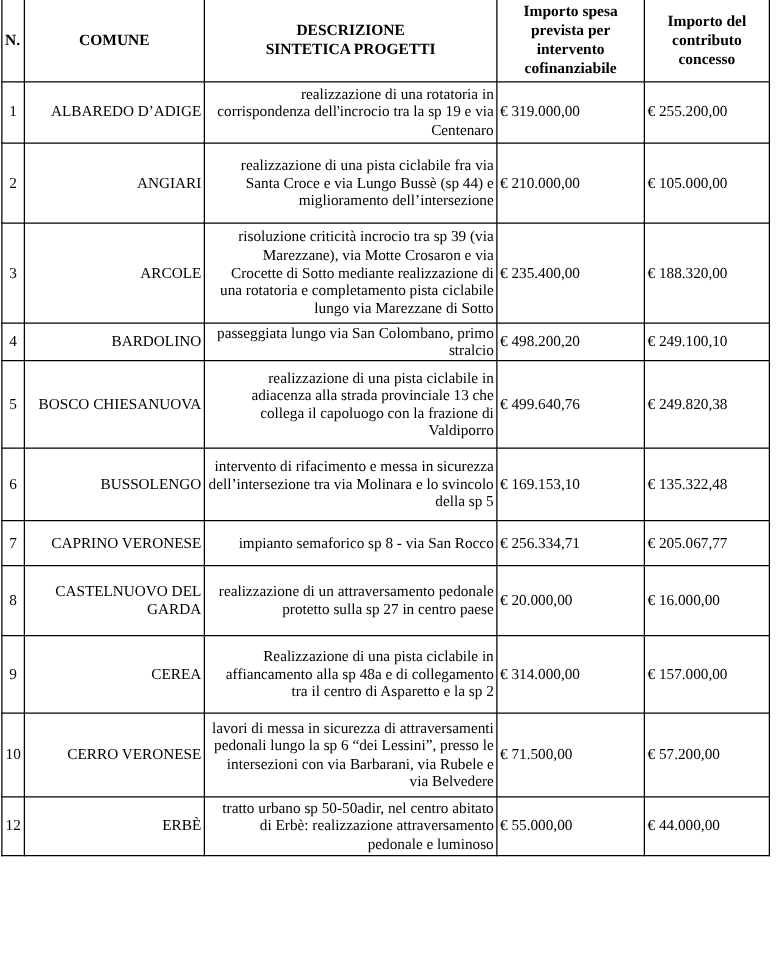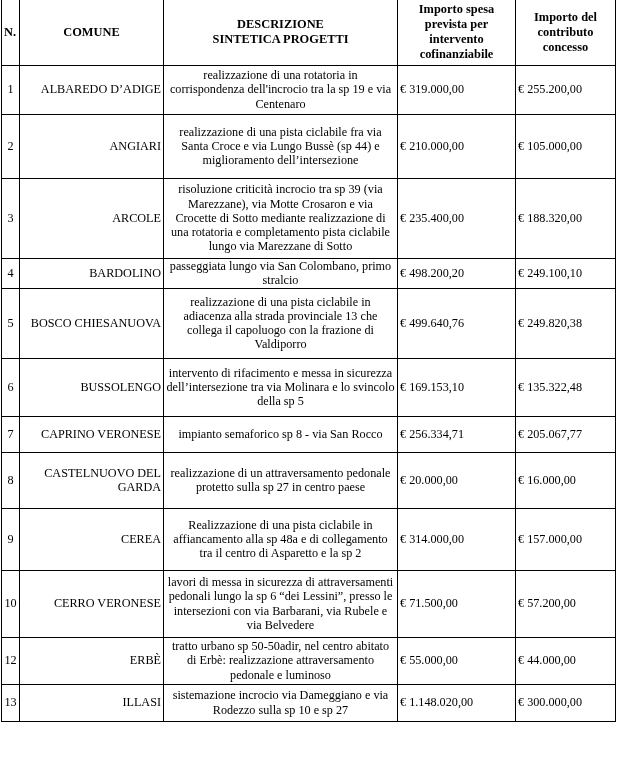--- a/index.html
+++ b/index.html
@@ -34,21 +34,21 @@
     font-weight: bold;
     text-align: center;
     font-size: 12.4px;
     line-height: 15px;
     border-top: none;
   }
   table.grid th.n { text-align: left; padding-left: 2px; border-left: 1.5px solid #000; }
   td.num { text-align: left; padding-right: 4px; font-size: 13px; }
   td.idx { text-align: center; padding: 0; font-size: 13px; }
   td.comune { font-size: 13px; line-height: 15px; padding-left: 1px; text-align: right; }
-  td.desc { text-align: center; padding-left: 1px; font-family: Liberation Serif, serif; }
+  td.desc { text-align: right; padding-left: 1px; font-family: Liberation Serif, serif; }
   col.c0 { width: 18px; }
   col.c1 { width: 144px; }
   col.c2 { width: 234px; }
   col.c3 { width: 118px; }
   col.c4 { width: 100px; }
 </style>
 </head>
 <body>
 
 <table class="grid">
@@ -139,21 +139,14 @@
       <td class="num">€ 71.500,00</td>
       <td class="num">€ 57.200,00</td>
     </tr>
     <tr style="height:47px">
       <td class="idx">12</td>
       <td class="comune">ERBÈ</td>
       <td class="desc">tratto urbano sp 50-50adir, nel centro abitato di Erbè: realizzazione attraversamento pedonale e luminoso</td>
       <td class="num">€ 55.000,00</td>
       <td class="num">€ 44.000,00</td>
     </tr>
-    <tr style="height:37px">
-      <td class="idx">13</td>
-      <td class="comune">ILLASI</td>
-      <td class="desc">sistemazione incrocio via Dameggiano e via Rodezzo sulla sp 10 e sp 27</td>
-      <td class="num">€ 1.148.020,00</td>
-      <td class="num">€ 300.000,00</td>
-    </tr>
   </tbody>
 </table>
 
 </body></html>

